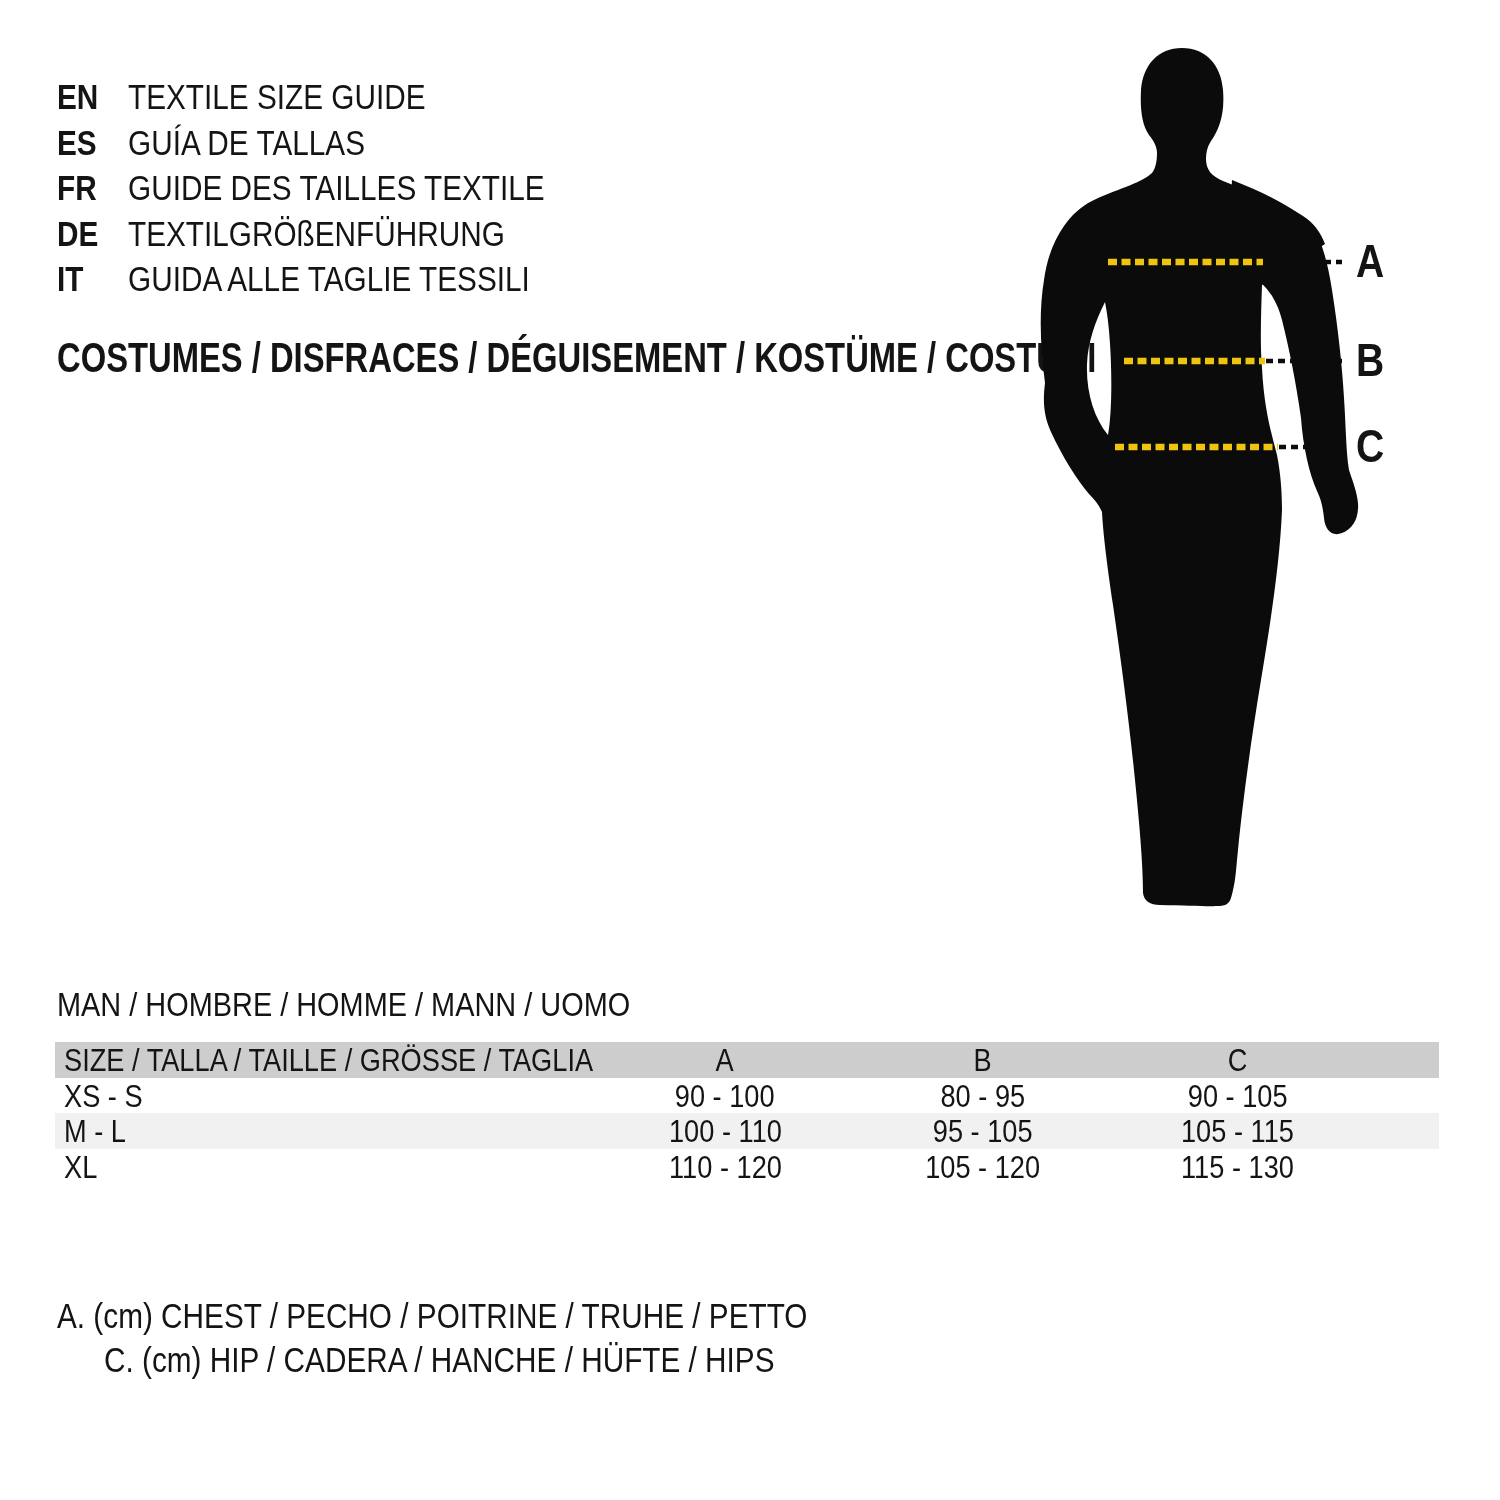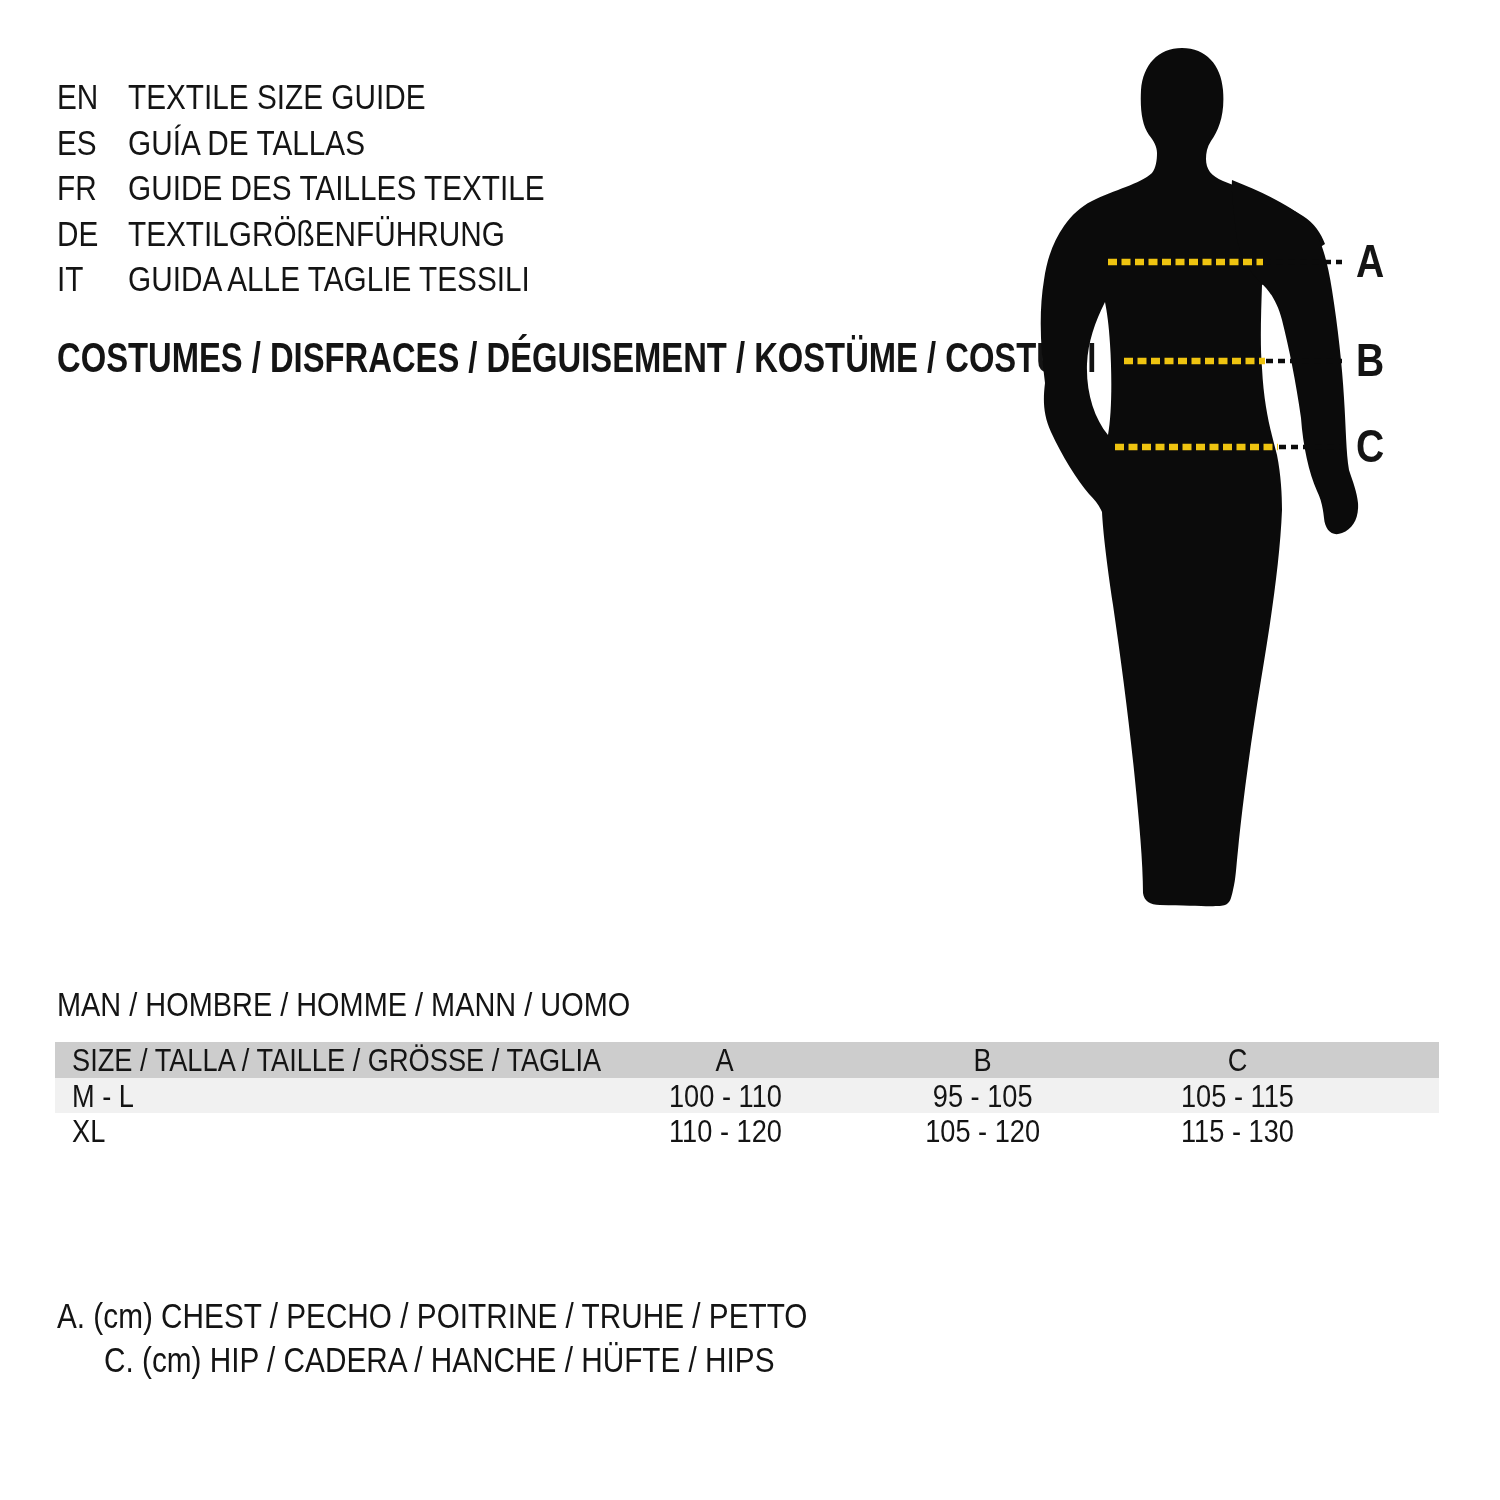--- a/index.html
+++ b/index.html
@@ -7,33 +7,33 @@
     position:relative;width:1500px;height:1500px;background:#ffffff;overflow:hidden;
     font-family:"Liberation Sans","DejaVu Sans",sans-serif;color:#141414;
   }
   
   .cx{display:inline-block;transform:scaleX(.85);transform-origin:0 50%;white-space:nowrap;}
   .cxc{display:inline-block;transform:scaleX(.85);transform-origin:50% 50%;white-space:nowrap;}
   .cx78{display:inline-block;transform:scaleX(.78);transform-origin:0 50%;white-space:nowrap;}
 
   .lang-list{position:absolute;left:57px;top:74px;}
   .lang-row{display:flex;align-items:baseline;height:45.5px;font-size:35px;line-height:45.5px;}
-  .lang-code{width:71px;}
+  .lang-code{width:71px;font-weight:bold;}
   .category-title{position:absolute;left:57px;top:335px;font-size:42px;font-weight:bold;line-height:46px;}
 
   .figure-svg{position:absolute;left:0;top:0;width:1500px;height:1500px;}
   .figure-svg text{font-family:"Liberation Sans","DejaVu Sans",sans-serif;font-weight:bold;font-size:46px;fill:#141414;}
 
   .section-title{position:absolute;left:57px;top:984px;font-size:34px;line-height:40px;}
 
   .size-table{position:absolute;left:55px;top:1042px;width:1384px;font-size:32px;}
   .trow{display:grid;grid-template-columns:540px 260px 255px 255px 1fr;height:35.5px;align-items:center;}
   .trow.thead{background:#cdcdcd;}
   .trow.stripe{background:#f1f1f1;}
-  .cell-size{padding-left:17px;justify-self:start;}
+  .cell-size{padding-left:9px;justify-self:start;}
   .cell-num{justify-self:center;}
 
   .legend{position:absolute;left:57px;top:1294px;font-size:35px;text-align:center;}
   .legend-line{height:44px;line-height:44px;}
 </style>
 </head>
 <body>
 
 <div class="stage">
 
@@ -147,20 +147,27 @@
   </div>
 
   <div class="size-table">
     <div class="trow thead">
       <span class="cell-size"><span class="cx">SIZE / TALLA / TAILLE / GRÖSSE / TAGLIA</span></span>
       <span class="cell-num"><span class="cxc">A</span></span>
       <span class="cell-num"><span class="cxc">B</span></span>
       <span class="cell-num"><span class="cxc">C</span></span>
       <span></span>
     </div>
+    <div class="trow">
+      <span class="cell-size"><span class="cx">XS - S</span></span>
+      <span class="cell-num"><span class="cxc">90 - 100</span></span>
+      <span class="cell-num"><span class="cxc">80 - 95</span></span>
+      <span class="cell-num"><span class="cxc">90 - 105</span></span>
+      <span></span>
+    </div>
     <div class="trow stripe">
       <span class="cell-size"><span class="cx">M - L</span></span>
       <span class="cell-num"><span class="cxc">100 - 110</span></span>
       <span class="cell-num"><span class="cxc">95 - 105</span></span>
       <span class="cell-num"><span class="cxc">105 - 115</span></span>
       <span></span>
     </div>
     <div class="trow">
       <span class="cell-size"><span class="cx">XL</span></span>
       <span class="cell-num"><span class="cxc">110 - 120</span></span>

